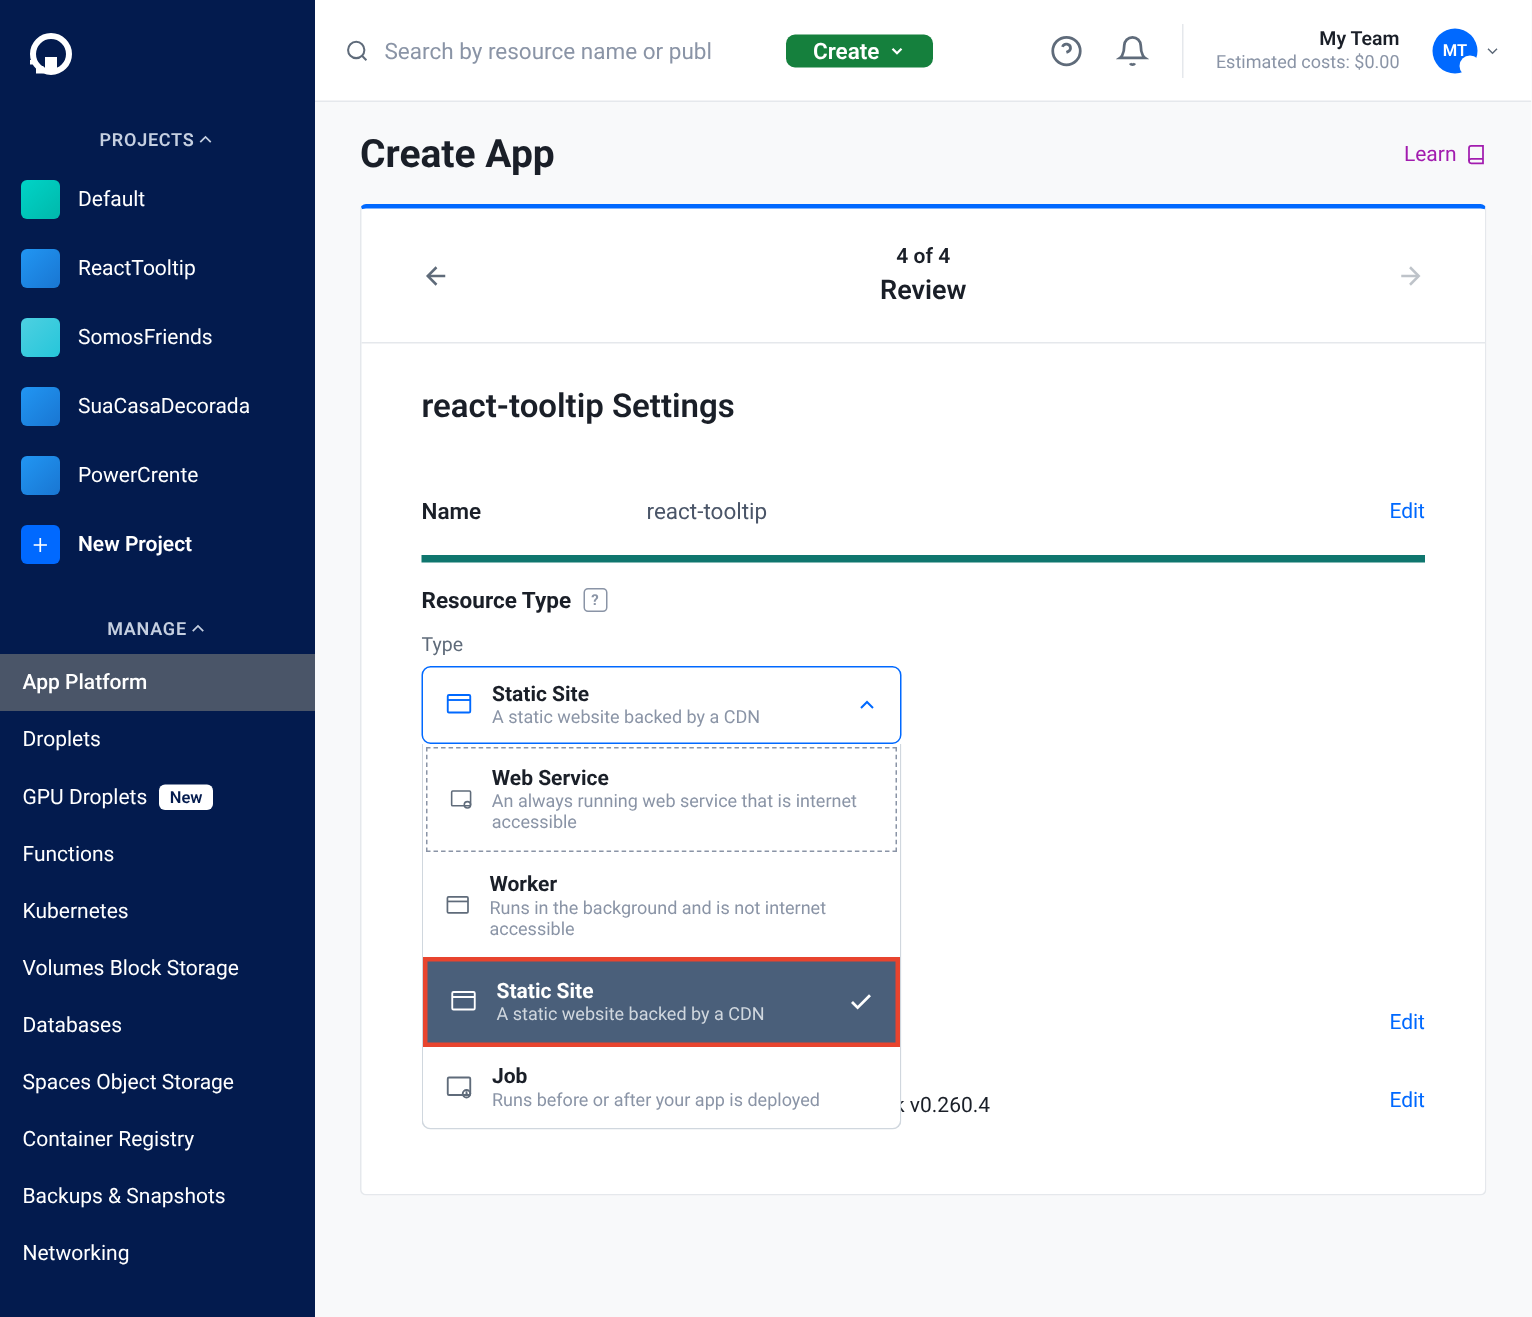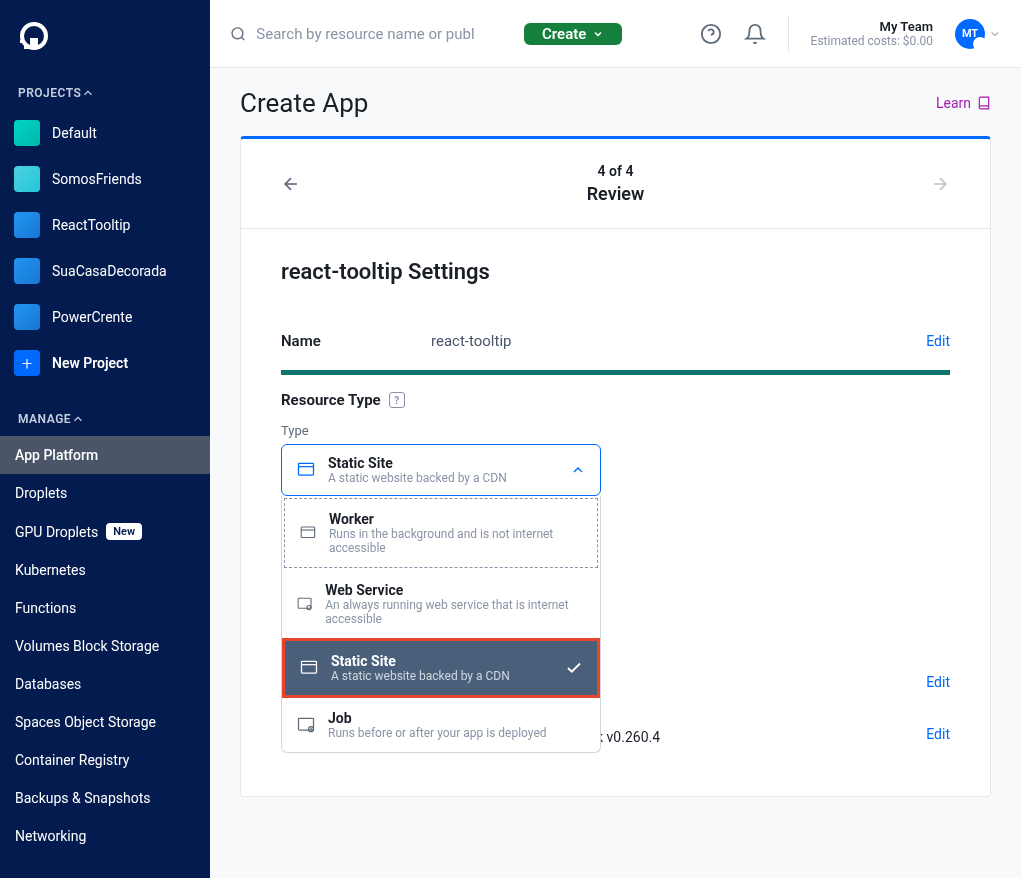--- a/index.html
+++ b/index.html
@@ -1,20 +1,20 @@
 <!DOCTYPE html>
 <html><head>
 <meta charset="utf-8">
 <style>
 *{margin:0;padding:0;box-sizing:border-box;font-family:-apple-system,BlinkMacSystemFont,"Segoe UI",Roboto,sans-serif}
 body{display:flex;height:878px;width:1021px;overflow:hidden;background:#f8f9fa}
 .sidebar{width:210px;background:#031b4e;color:#fff;display:flex;flex-direction:column;overflow-y:auto}
 .logo{padding:20px 18px}
 .logo svg{width:32px;height:32px}
-.section-header{display:flex;justify-content:flex-start;align-items:center;padding:10px 18px;font-size:12px;font-weight:600;letter-spacing:0.5px;color:#c5cfe0;cursor:pointer}
+.section-header{display:flex;justify-content:center;align-items:center;padding:10px 18px;font-size:12px;font-weight:600;letter-spacing:0.5px;color:#c5cfe0;cursor:pointer}
 .section-header svg{width:14px;height:14px}
 .project-item{display:flex;align-items:center;padding:10px 14px;gap:12px;cursor:pointer;font-size:14px;color:#fff}
 .project-icon{width:26px;height:26px;border-radius:4px;display:flex;align-items:center;justify-content:center;flex-shrink:0}
 .project-icon.teal{background:linear-gradient(135deg,#00d4c7,#00b8ab)}
 .project-icon.cyan{background:linear-gradient(135deg,#4dd0e1,#26c6da)}
 .project-icon.blue{background:linear-gradient(135deg,#2196f3,#1976d2)}
 .project-icon.new{background:#0069ff;font-size:18px;font-weight:300}
 .project-item.new-project{font-weight:600}
 .manage-item{padding:11px 15px;font-size:14px;color:#fff;cursor:pointer;display:flex;align-items:center;gap:8px}
 .manage-item.active{background:#4a5568;font-weight:500}
@@ -31,21 +31,21 @@
 .topbar-icon{width:22px;height:22px;color:#5f6b7a;cursor:pointer}
 .divider{width:1px;height:36px;background:#e5e8ec}
 .team-info{text-align:right;font-size:13px}
 .team-name{font-weight:600;color:#1a1f28}
 .team-cost{color:#8a94a6;font-size:12px}
 .avatar-wrap{display:flex;align-items:center;gap:4px;cursor:pointer}
 .avatar{width:30px;height:30px;border-radius:50%;background:#0069ff;color:#fff;display:flex;align-items:center;justify-content:center;font-size:11px;font-weight:600;position:relative}
 .avatar-badge{position:absolute;bottom:-2px;right:-2px;width:14px;height:14px;border-radius:50%;background:#fff}
 .content{flex:1;overflow-y:auto;padding:20px 30px}
 .page-header{display:flex;justify-content:space-between;align-items:center;margin-bottom:18px}
-.page-title{font-size:26px;font-weight:400;color:#1a1f28}
+.page-title{font-size:26px;font-weight:700;color:#1a1f28}
 .learn-link{color:#a21caf;font-size:14px;display:flex;align-items:center;gap:6px;cursor:pointer}
 .card{background:#fff;border:1px solid #e5e8ec;border-top:3px solid #0069ff;border-radius:4px;padding:0}
 .step-nav{display:flex;align-items:center;justify-content:space-between;padding:24px 40px;border-bottom:1px solid #e5e8ec}
 .step-arrow{color:#5f6b7a;cursor:pointer;width:20px;height:20px}
 .step-arrow.disabled{opacity:0.4;cursor:default}
 .step-center{text-align:center}
 .step-count{font-size:14px;font-weight:600;color:#1a1f28}
 .step-label{font-size:18px;font-weight:600;color:#1a1f28;margin-top:4px}
 .card-body{padding:30px 40px}
 .settings-title{font-size:22px;font-weight:600;color:#1a1f28;margin-bottom:28px}
@@ -94,26 +94,26 @@
     <span>PROJECTS</span>
     <svg viewBox="0 0 24 24" fill="none" stroke="currentColor" stroke-width="2">
         <polyline points="18 15 12 9 6 15"></polyline>
       </svg>
   </div>
   <div class="project-item">
       <div class="project-icon teal"></div>
       <span>Default</span>
     </div>
   <div class="project-item">
+      <div class="project-icon blue"></div>
+      <span>ReactTooltip</span>
+    </div>
+  <div class="project-item">
       <div class="project-icon cyan"></div>
       <span>SomosFriends</span>
-    </div>
-  <div class="project-item">
-      <div class="project-icon blue"></div>
-      <span>ReactTooltip</span>
     </div>
   <div class="project-item">
       <div class="project-icon blue"></div>
       <span>SuaCasaDecorada</span>
     </div>
   <div class="project-item">
       <div class="project-icon blue"></div>
       <span>PowerCrente</span>
     </div>
   <div class="project-item new-project">
@@ -131,24 +131,24 @@
       <span>App Platform</span>
     </div>
   <div class="manage-item">
       <span>Droplets</span>
     </div>
   <div class="manage-item">
       <span>GPU Droplets</span>
       <span class="badge-new">New</span>
     </div>
   <div class="manage-item">
+      <span>Functions</span>
+    </div>
+  <div class="manage-item">
       <span>Kubernetes</span>
-    </div>
-  <div class="manage-item">
-      <span>Functions</span>
     </div>
   <div class="manage-item">
       <span>Volumes Block Storage</span>
     </div>
   <div class="manage-item">
       <span>Databases</span>
     </div>
   <div class="manage-item">
       <span>Spaces Object Storage</span>
     </div>
@@ -261,35 +261,35 @@
               </div>
             </div>
             <svg class="dd-chevron" viewBox="0 0 24 24" fill="none" stroke="currentColor" stroke-width="2">
                 <polyline points="18 15 12 9 6 15"></polyline>
               </svg>
           </div>
           <div class="dropdown-menu">
             <div class="dd-option">
               <svg class="dd-icon" viewBox="0 0 24 24" fill="none" stroke="currentColor" stroke-width="1.5">
                   <rect x="3" y="4" width="18" height="14" rx="1"></rect>
+                  <circle cx="18" cy="17" r="3"></circle>
+                </svg>
+              <div class="dd-text">
+                  <div class="dd-title">Web Service</div>
+                  <div class="dd-desc">An always running web service that is internet accessible</div>
+                </div>
+            </div>
+            <div class="dd-option">
+              <svg class="dd-icon" viewBox="0 0 24 24" fill="none" stroke="currentColor" stroke-width="1.5">
+                  <rect x="3" y="4" width="18" height="14" rx="1"></rect>
                   <line x1="3" y1="8" x2="21" y2="8"></line>
                 </svg>
               <div class="dd-text">
                   <div class="dd-title">Worker</div>
                   <div class="dd-desc">Runs in the background and is not internet accessible</div>
-                </div>
-            </div>
-            <div class="dd-option">
-              <svg class="dd-icon" viewBox="0 0 24 24" fill="none" stroke="currentColor" stroke-width="1.5">
-                  <rect x="3" y="4" width="18" height="14" rx="1"></rect>
-                  <circle cx="18" cy="17" r="3"></circle>
-                </svg>
-              <div class="dd-text">
-                  <div class="dd-title">Web Service</div>
-                  <div class="dd-desc">An always running web service that is internet accessible</div>
                 </div>
             </div>
             <div class="dd-option selected">
               <svg class="dd-icon" viewBox="0 0 24 24" fill="none" stroke="currentColor" stroke-width="1.5">
                   <rect x="3" y="4" width="18" height="14" rx="1"></rect>
                   <line x1="3" y1="8" x2="21" y2="8"></line>
                 </svg>
               <div class="dd-text">
                   <div class="dd-title">Static Site</div>
                   <div class="dd-desc">A static website backed by a CDN</div>

